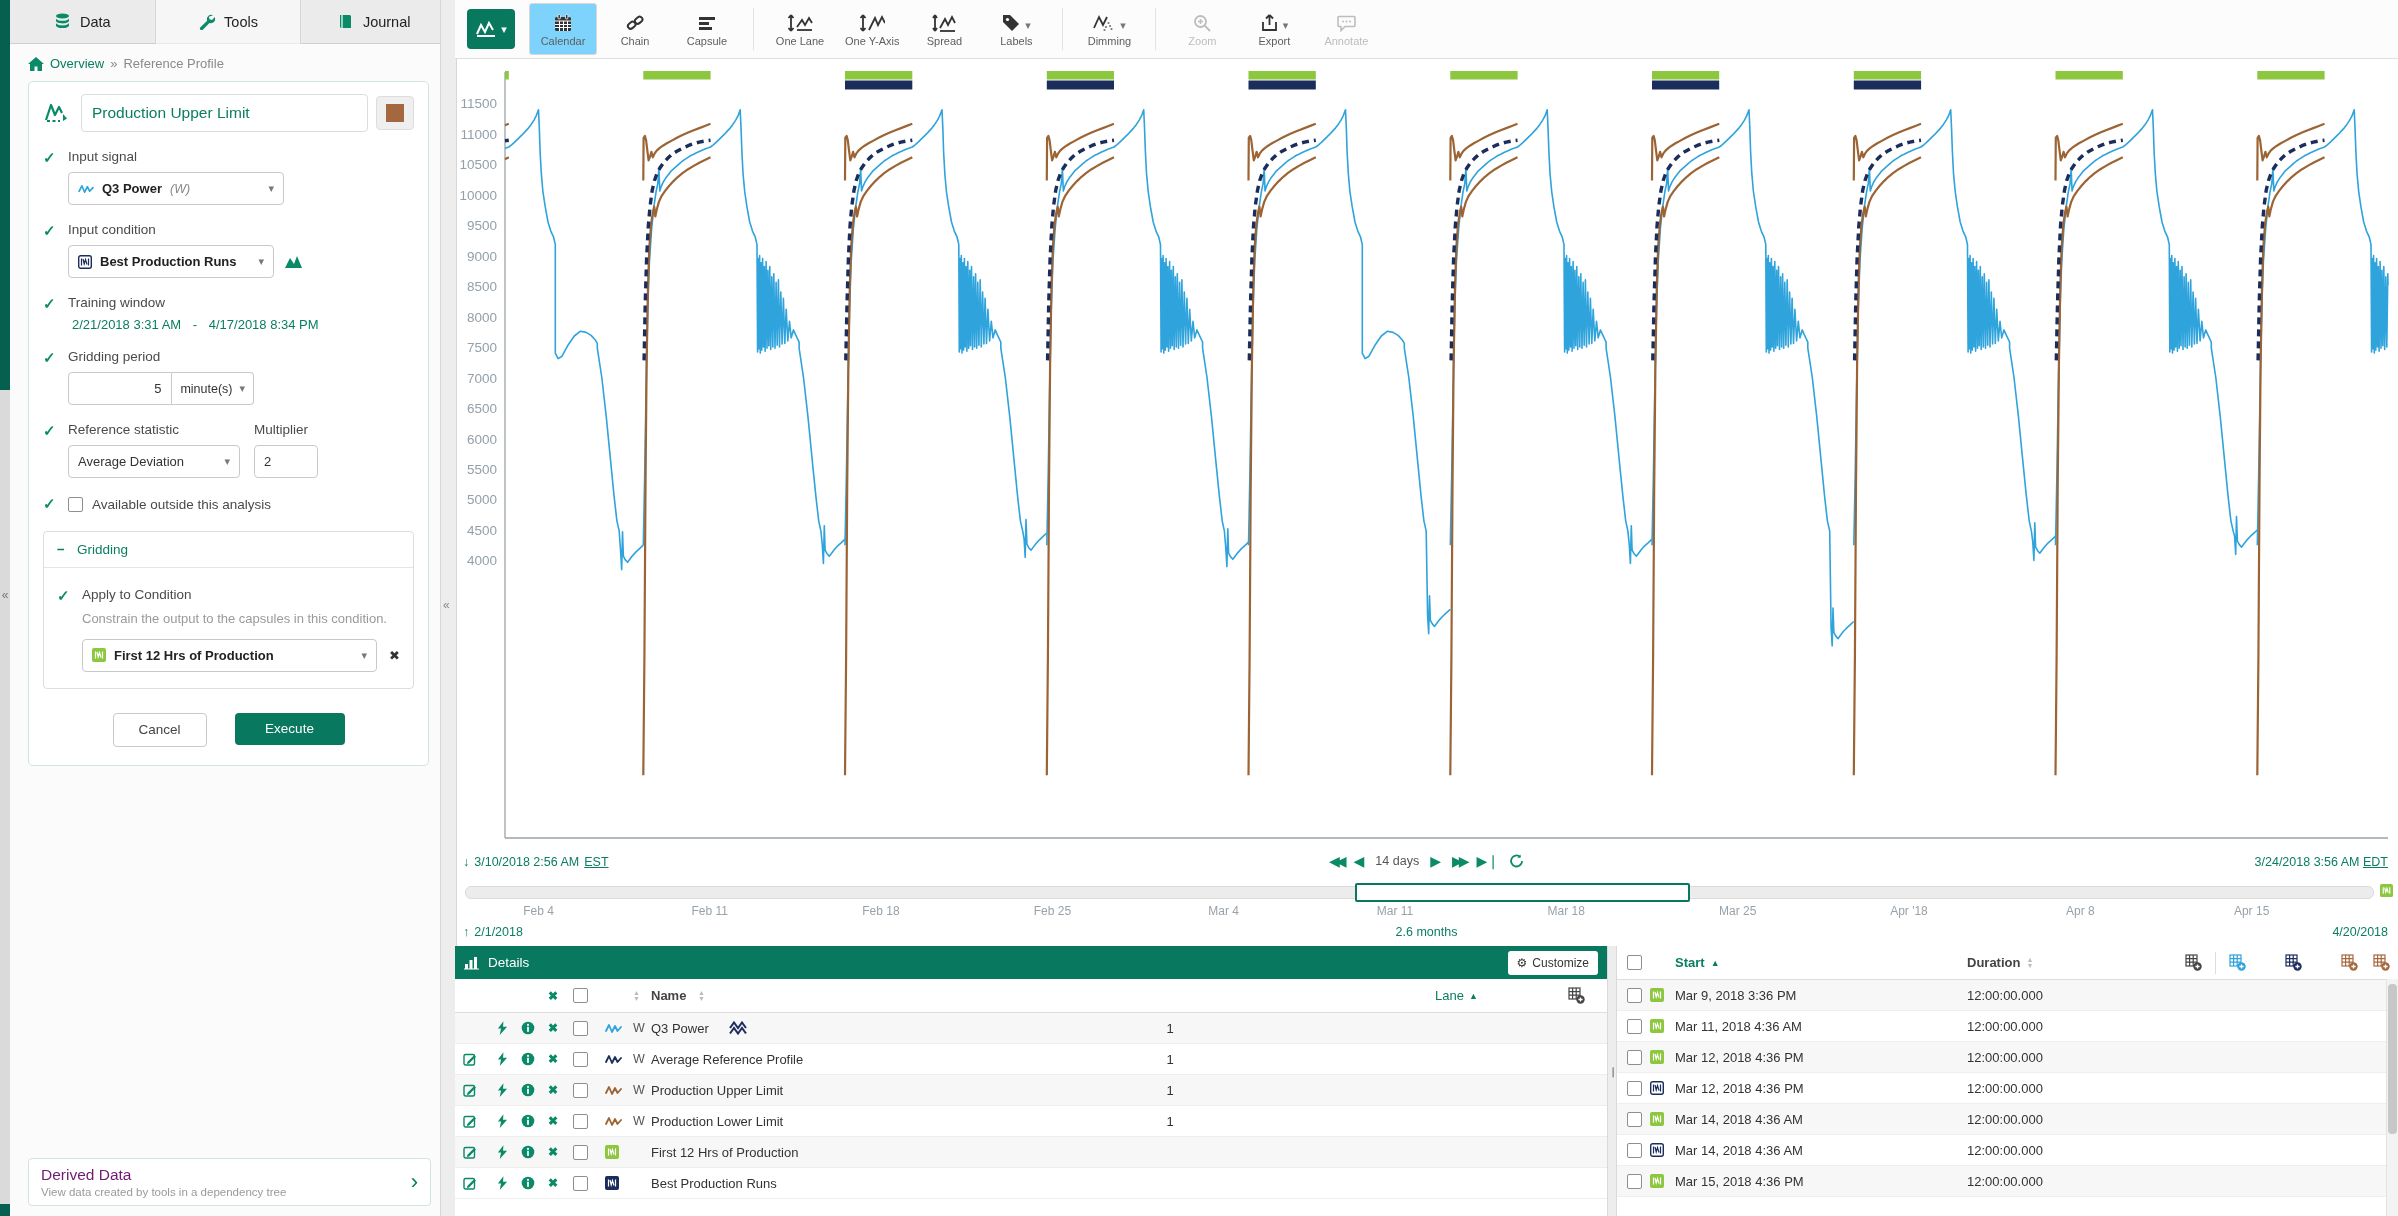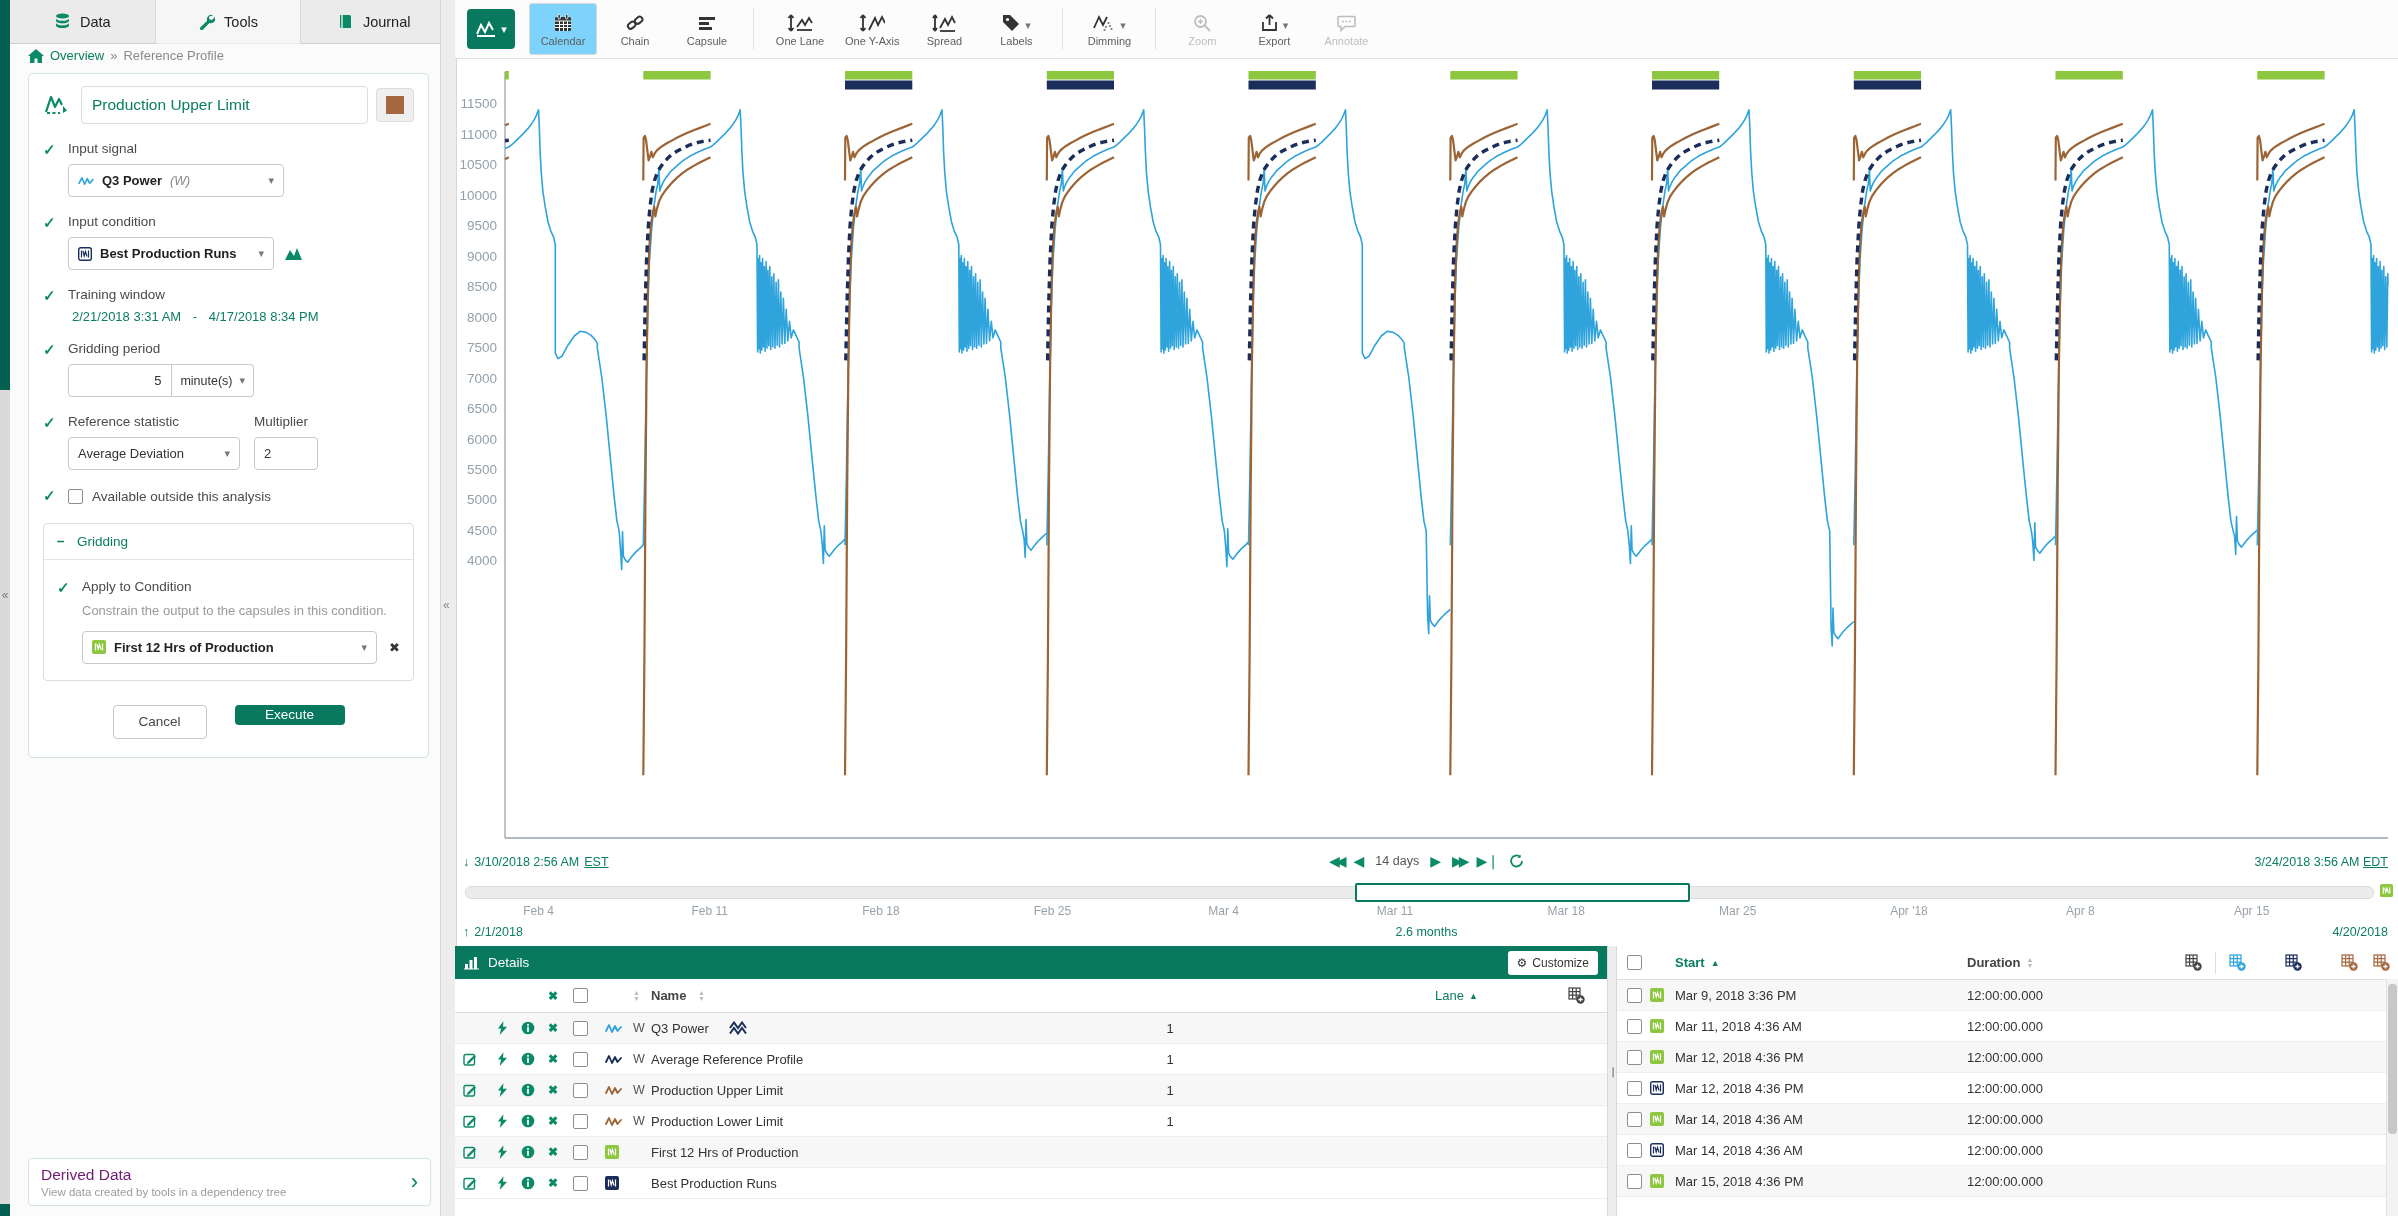--- a/index.html
+++ b/index.html
@@ -13,21 +13,21 @@
 #rail .chev{position:absolute;left:0;top:588px;width:10px;text-align:center;color:#777;font-size:12px;cursor:pointer}
 
 #sidebar{position:absolute;left:10px;top:0;width:437px;height:1216px;background:#FBFBFB;border-right:1px solid #CFCFCF}
 #tabs{display:flex;height:44px}
 .tab{flex:1;display:flex;align-items:center;justify-content:center;gap:9px;background:#EBEBEB;
   border-right:1px solid #D6D6D6;border-bottom:1px solid #CFCFCF;font-size:14.5px;color:#222;cursor:pointer}
 .tab.active{background:#F6F6F6;border-bottom-color:#E9E9E9}
 .filterrow{display:flex;align-items:center;gap:10px;margin:0 16px;padding:15px 2px 12px;border-bottom:1px solid #E7E7E7}
 .filterrow input{border:none;outline:none;background:transparent;font-size:14.5px;color:#333;width:300px;font-family:inherit}
 .filterrow input::placeholder{color:#9B9B9B}
-#crumb{display:flex;align-items:center;gap:6px;margin:4px 18px 4px;font-size:13px}
+#crumb{display:flex;align-items:center;gap:6px;margin:12px 18px 4px;font-size:13px}
 #crumb .lnk{color:#0A7E60;cursor:pointer}
 #crumb .sep,#crumb .cur{color:#8A8A8A}
 #card{margin:10px 18px 0;border:1px solid #D2E4DD;border-radius:5px;padding:12px 14px 18px;background:#fff}
 .titlerow{display:flex;align-items:center;gap:8px}
 .title-input{flex:1;border:1px solid #DCDCDC;border-radius:4px;height:36px;display:flex;align-items:center;
   padding:0 10px;color:#0A7E60;font-size:15.5px;background:#fff}
 .swatch-btn{width:36px;height:32px;background:#EFEFEF;border:1px solid #DDD;border-radius:4px;
   display:flex;align-items:center;justify-content:center;cursor:pointer}
 .swatch{width:18px;height:18px;background:#A5673F}
 .frow{display:flex;gap:10px;margin-top:17px}
@@ -57,21 +57,21 @@
 .adv-head{display:flex;align-items:center;gap:12px;padding:10px 13px;color:#0A7E60;font-size:13.5px;
   border-bottom:1px solid #E5E5E5;cursor:pointer}
 .adv-body{padding:2px 13px 16px}
 .desc{color:#9A9A9A;font-size:13px;margin-top:8px;line-height:1.45}
 .applyrow{display:flex;align-items:center;gap:12px;margin-top:10px}
 .applyrow .dd{flex:1;margin-top:0}
 .xbtn{color:#333;font-size:13px;cursor:pointer}
 .btnrow{display:flex;justify-content:center;gap:28px;margin-top:24px}
 .btn-cancel{width:92px;height:32px;border:1px solid #C9C9C9;border-radius:4px;background:#fff;color:#444;
   display:flex;align-items:center;justify-content:center;font-size:13.5px;cursor:pointer}
-.btn-exec{width:110px;height:20px;border:none;border-radius:4px;background:#08785E;color:#fff;
+.btn-exec{width:110px;height:32px;border:none;border-radius:4px;background:#08785E;color:#fff;
   display:flex;align-items:center;justify-content:center;font-size:13.5px;cursor:pointer}
 #dfooter{position:absolute;left:18px;right:16px;bottom:10px;border:1px solid #D2E4DD;border-radius:4px;
   background:#fff;padding:7px 12px;display:flex;align-items:center;cursor:pointer}
 #dfooter .t{color:#701a75;font-size:15.5px}
 #dfooter .s{color:#9A9A9A;font-size:11.5px;margin-top:2px}
 #dfooter .chv{margin-left:auto;color:#0A7E60;font-size:22px}
 
 #split{position:absolute;left:440px;top:0;width:15px;height:1216px;background:#EDEDED;
   border-left:1px solid #D7D7D7;border-right:1px solid #D7D7D7}
 #split .chev{position:absolute;top:598px;left:2px;color:#888;font-size:12px;cursor:pointer}

